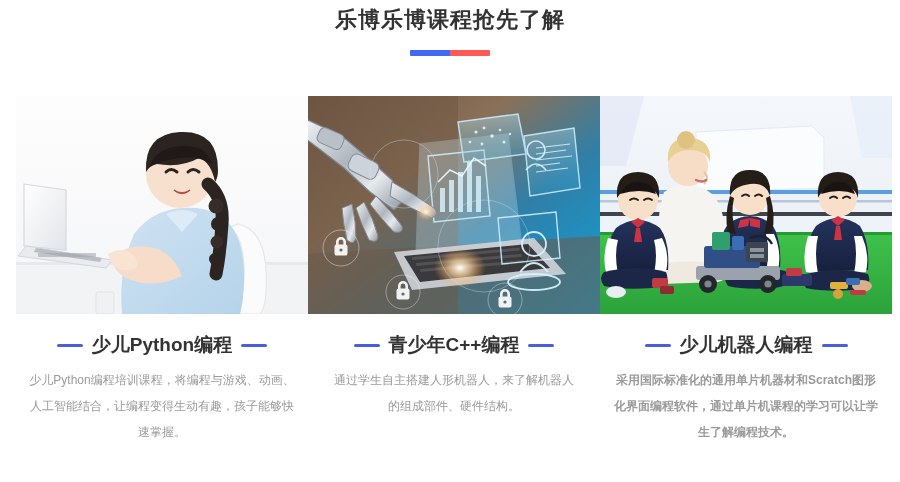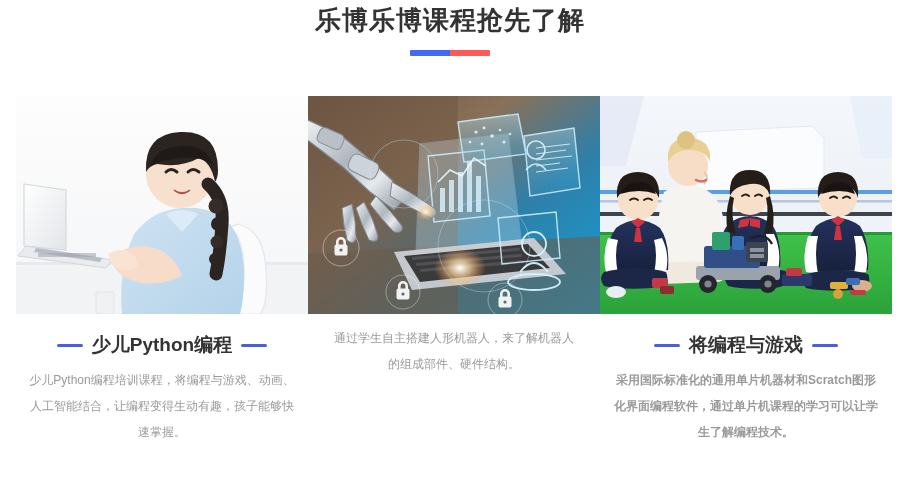--- a/index.html
+++ b/index.html
@@ -8,21 +8,21 @@
     background:#ffffff;
     font-family:"Liberation Sans","DejaVu Sans",sans-serif;
     overflow:hidden;
     position:relative;
   }
   .page{position:relative;width:900px;height:482px;}
 
   
   .header{width:100%;text-align:center;padding-top:4px;}
   .page-title{
-    font-size:26px;font-weight:bold;color:#333333;
+    font-size:22px;font-weight:bold;color:#333333;
     letter-spacing:1px;line-height:32px;margin:0;
   }
   .divider{
     margin:14px auto 0 auto;width:80px;height:6px;
     display:flex;border-radius:1px;overflow:hidden;
   }
   .divider .seg{height:100%;flex:1;}
 
   
   .cards{
@@ -257,20 +257,25 @@
               <circle cx="7" cy="12" r="1.6" fill="#5a6a78"></circle>
             </g>
           </g>
 
           <g fill="none" stroke="#cdeefc" stroke-width="1" opacity=".35">
             <circle cx="96" cy="78" r="34"></circle>
             <circle cx="176" cy="150" r="46"></circle>
           </g>
         </svg>
       </div>
+      <div class="card-title">
+        <span class="dash"></span>
+        <span class="ct-text">青少年C++编程</span>
+        <span class="dash"></span>
+      </div>
       <div class="card-desc">通过学生自主搭建人形机器人，来了解机器人的组成部件、硬件结构。</div>
     </div>
 
     <div class="card">
       <div class="thumb">
         <svg viewBox="0 0 292 218" xmlns="http://www.w3.org/2000/svg" aria-hidden="true">
           <defs>
             <linearGradient id="wall3" x1="0" y1="0" x2="0" y2="1">
               <stop offset="0" stop-color="#f4f7fb"></stop>
                 <stop offset="1" stop-color="#e7edf4"></stop>
@@ -382,20 +387,20 @@
             <rect x="60" y="190" width="14" height="8" rx="2" fill="#8e2b33"></rect>
             <rect x="230" y="186" width="18" height="7" rx="2" fill="#e0b23c"></rect>
             <rect x="246" y="182" width="14" height="7" rx="2" fill="#3a6fb5"></rect>
             <circle cx="238" cy="198" r="5" fill="#d8a23a"></circle>
             <rect x="250" y="194" width="16" height="5" rx="2" fill="#c23a44"></rect>
           </g>
         </svg>
       </div>
       <div class="card-title">
         <span class="dash"></span>
-        <span class="ct-text">将编程与游戏</span>
+        <span class="ct-text">少儿机器人编程</span>
         <span class="dash"></span>
       </div>
       <div class="card-desc">采用国际标准化的通用单片机器材和Scratch图形化界面编程软件，通过单片机课程的学习可以让学生了解编程技术。</div>
     </div>
 
   </div>
 </div>
 
 </body></html>

